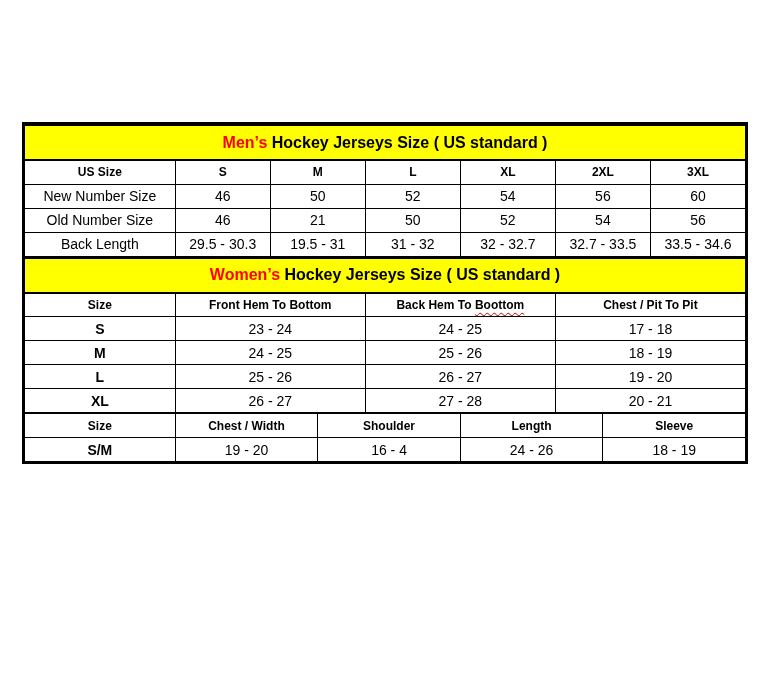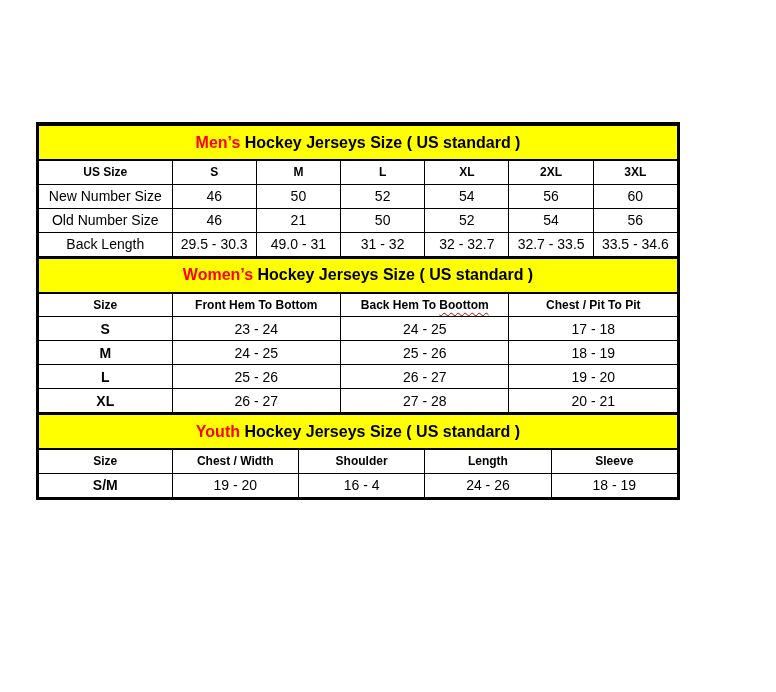--- a/index.html
+++ b/index.html
@@ -26,22 +26,22 @@
     left: 0;
     width: 100%;
     text-align: center;
     font-size: 30px;
     font-weight: bold;
     color: var(--blue);
   }
   .chart {
     position: absolute;
     top: 122px;
-    left: 36px;
-    width: 644px;
+    left: 22px;
+    width: 726px;
     border: 2px solid var(--border);
   }
   table.sz {
     width: 100%;
     border-collapse: collapse;
     table-layout: fixed;
     color: var(--text);
   }
   table.sz td, table.sz th {
     border: 1px solid var(--border);
@@ -122,21 +122,21 @@
             <td>46</td>
             <td>21</td>
             <td>50</td>
             <td>52</td>
             <td>54</td>
             <td>56</td>
           </tr>
           <tr class="data-row">
             <td class="row-label">Back Length</td>
             <td>29.5 - 30.3</td>
-            <td>49.0 - 31</td>
+            <td>19.5 - 31</td>
             <td>31 - 32</td>
             <td>32 - 32.7</td>
             <td>32.7 - 33.5</td>
             <td>33.5 - 34.6</td>
           </tr>
         </tbody>
     </table>
 
     <table class="sz" data-table-index="1">
       <colgroup>
@@ -184,23 +184,20 @@
 
     <table class="sz" data-table-index="2">
       <colgroup>
         <col class="c-label">
           <col class="c-youth">
           <col class="c-youth">
           <col class="c-youth">
           <col class="c-youth">
       </colgroup>
       <tbody>
-          <tr class="section-row">
-            <td colspan="5"><span class="red">Youth</span> Hockey Jerseys Size ( US standard )</td>
-          </tr>
           <tr class="col-row">
             <th>Size</th>
             <th>Chest / Width</th>
             <th>Shoulder</th>
             <th>Length</th>
             <th>Sleeve</th>
           </tr>
           <tr class="data-row">
             <td class="row-label">S/M</td>
             <td>19 - 20</td>

